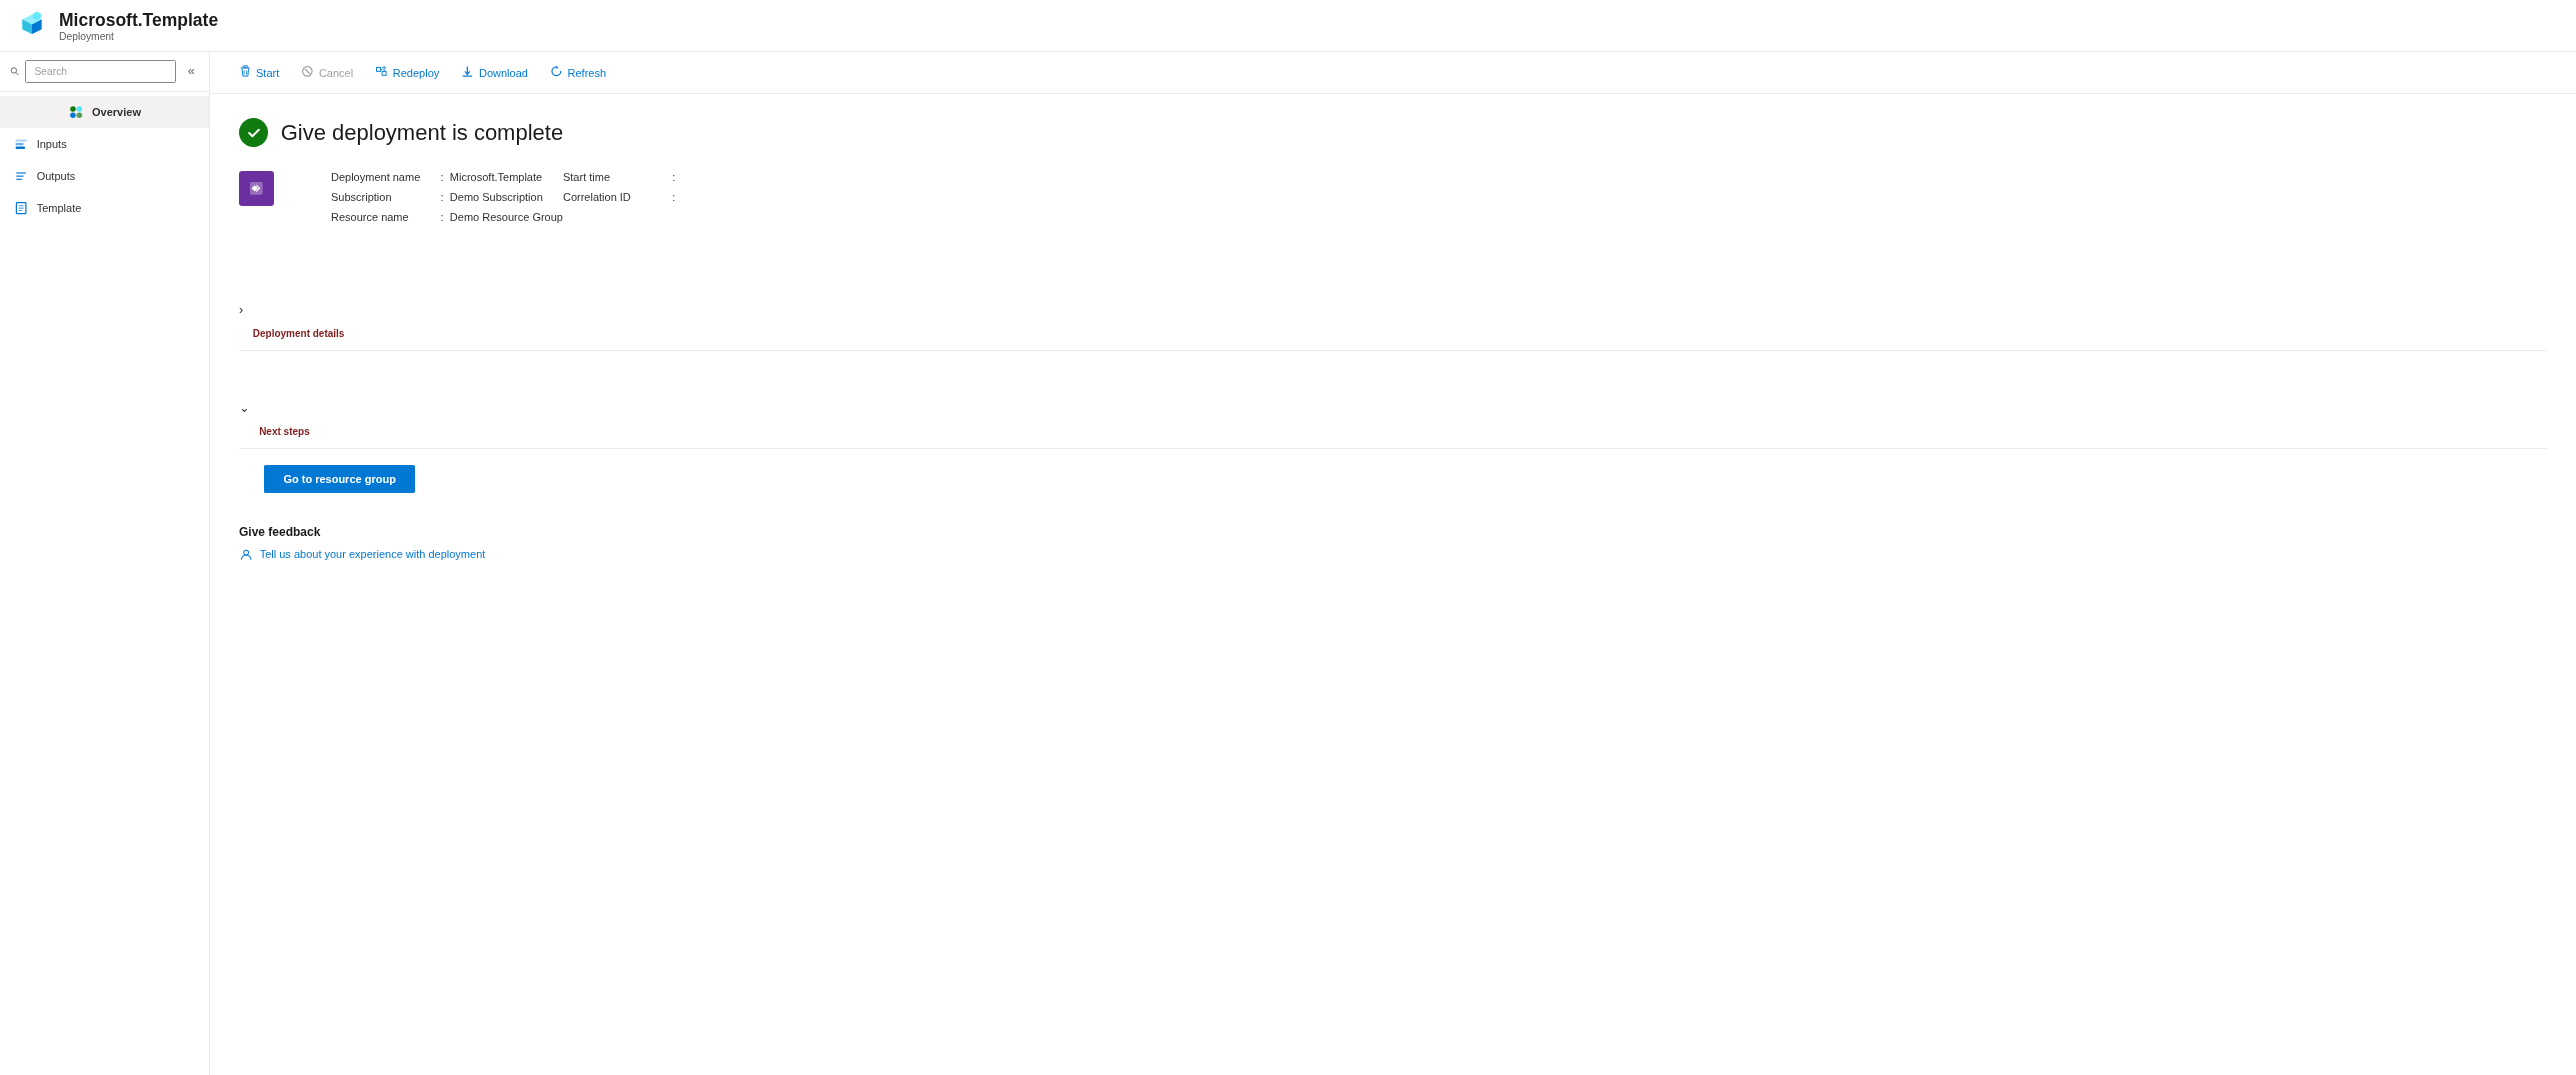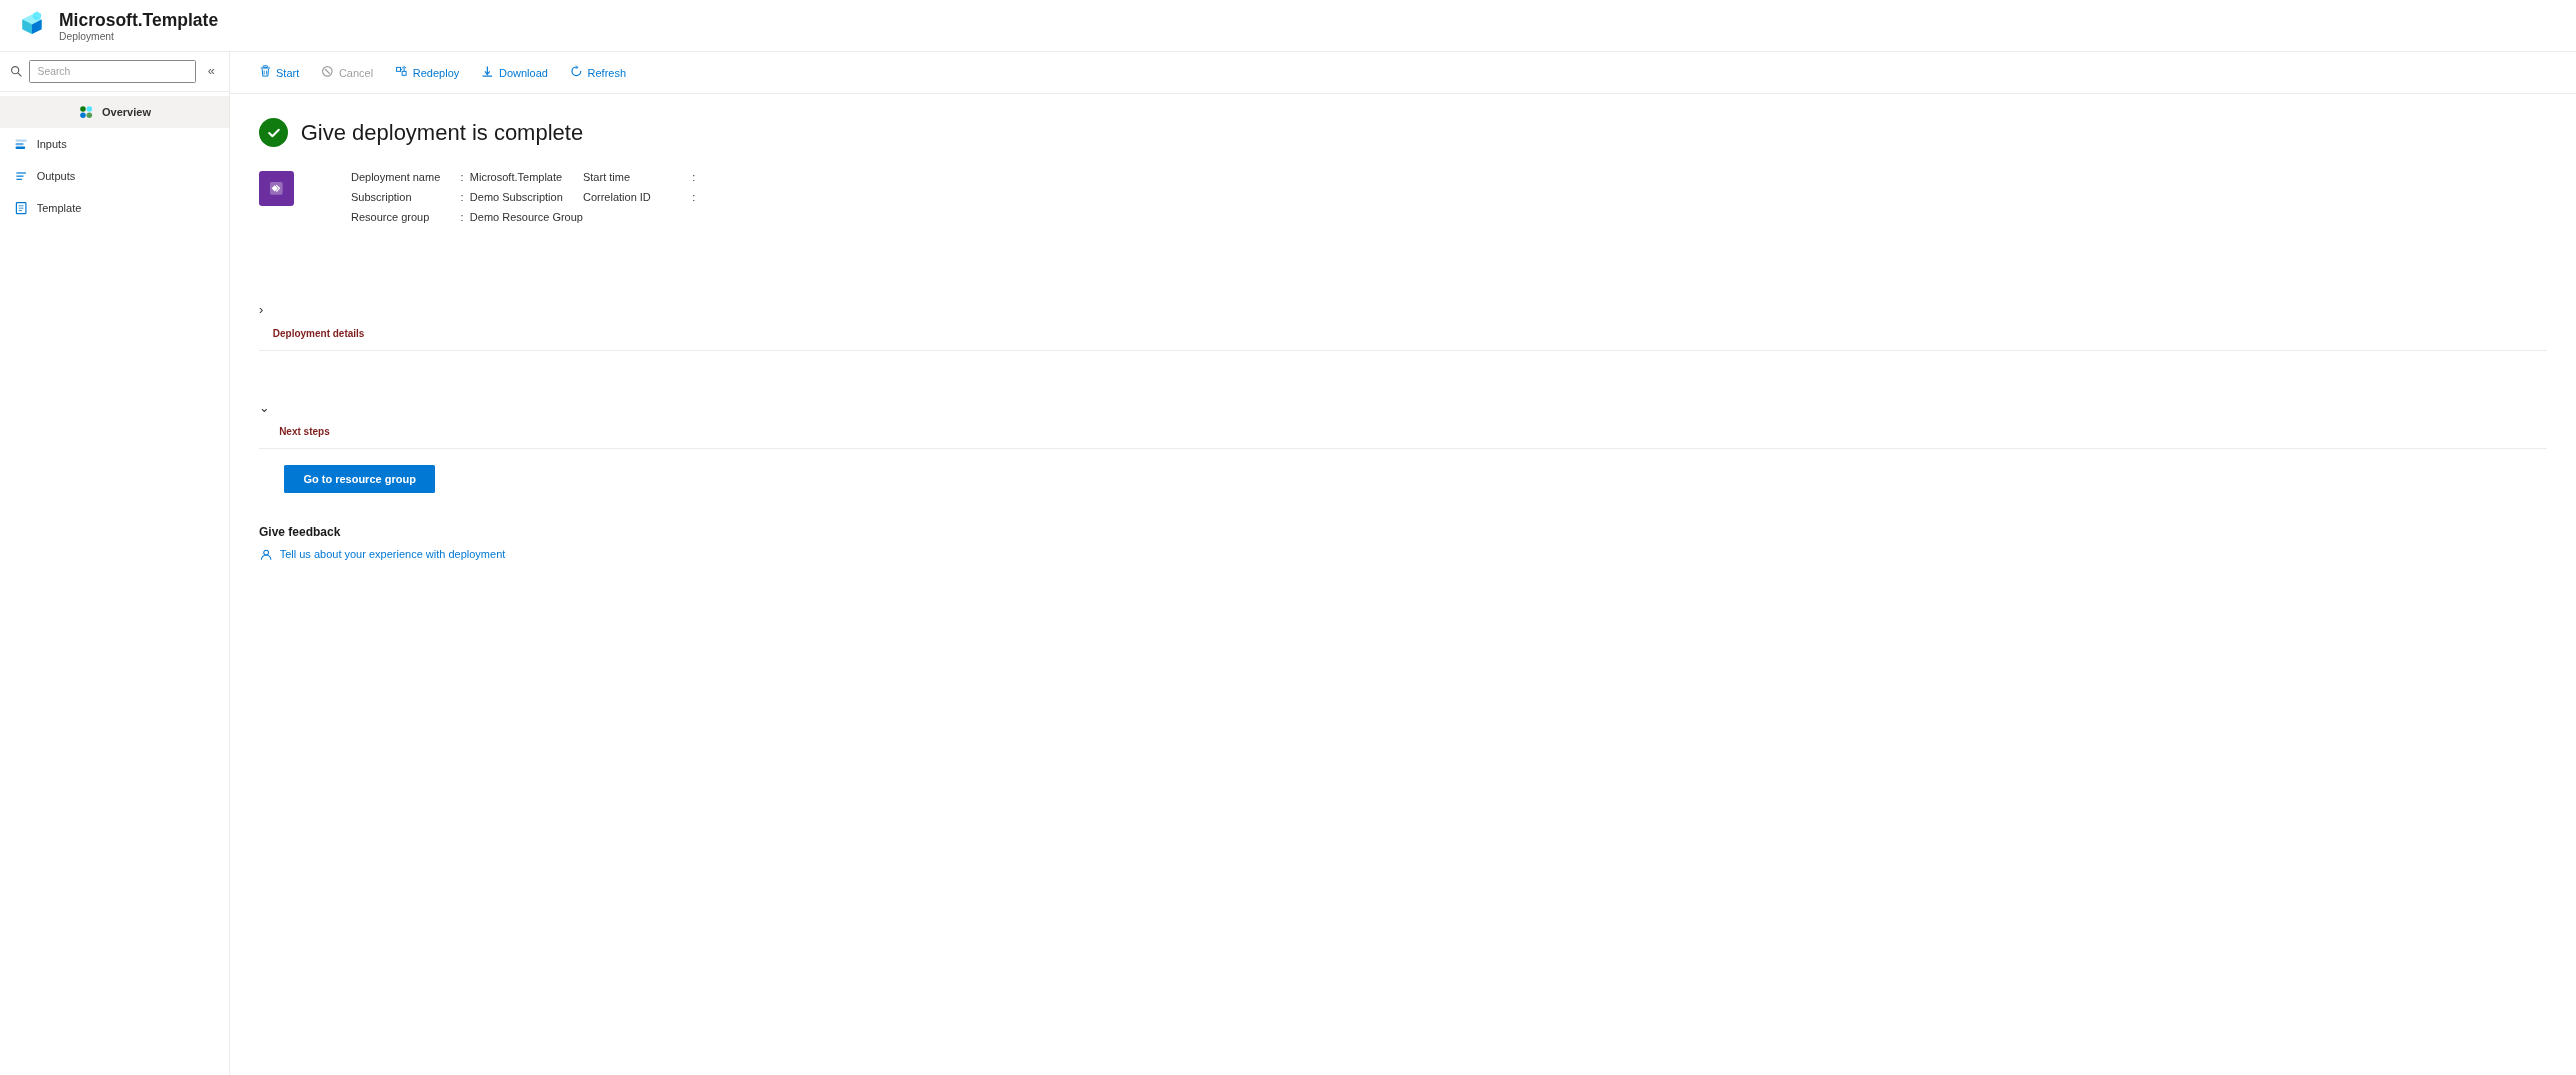--- a/index.html
+++ b/index.html
@@ -10,21 +10,21 @@
     
     .header { display: flex; align-items: center; padding: 9.5px 16px; border-bottom: 0.8px solid #edebe9; gap: 11px; }
     .header-title-group { display: flex; flex-direction: column; }
     .header-title { font-size: 17.5px; font-weight: 600; color: #1b1b1b; line-height: 1.2; }
     .header-subtitle { font-size: 10.3px; color: #605e5c; }
 
     
     .main-layout { display: flex; flex: 1; overflow: hidden; }
 
     
-    .sidebar { width: 230px; border-right: 0.8px solid #edebe9; display: flex; flex-direction: column; flex-shrink: 0; }
+    .sidebar { width: 210px; border-right: 0.8px solid #edebe9; display: flex; flex-direction: column; flex-shrink: 0; }
 
     .search-bar { display: flex; align-items: center; padding: 8px 9.5px; gap: 6.4px; border-bottom: 0.8px solid #edebe9; }
     .search-bar input { border: 0.8px solid #8a8886; border-radius: 1.6px; padding: 4.8px 8px; font-size: 10.3px; flex: 1; outline: none; color: #323130; }
     .search-bar input::placeholder { color: #a19f9d; }
     .collapse-btn { background: none; border: none; cursor: pointer; color: #605e5c; font-size: 12.7px; padding: 3.2px 4.8px; }
 
     .nav-list { list-style: none; padding: 4.8px 0; }
     .nav-item { display: flex; align-items: center; gap: 8px; padding: 8px 12.7px; cursor: pointer; font-size: 11px; color: #323130; }
     .nav-item.active { background: #f3f2f1; font-weight: 600; justify-content: center; }
     .nav-icon { width: 16px; height: 16px; display: flex; align-items: center; justify-content: center; flex-shrink: 0; }
@@ -236,21 +236,21 @@
                 <span class="info-label">Deployment name</span>
                 <span class="info-sep">:</span>
                 <span class="info-value">Microsoft.Template</span>
               </div>
               <div class="info-row">
                 <span class="info-label">Subscription</span>
                 <span class="info-sep">:</span>
                 <span class="info-value">Demo Subscription</span>
               </div>
               <div class="info-row">
-                <span class="info-label">Resource group</span>
+                <span class="info-label">Resource name</span>
                 <span class="info-sep">:</span>
                 <span class="info-value">Demo Resource Group</span>
               </div>
             </div>
             <div class="info-col">
               <div class="info-row">
                 <span class="info-label">Start time</span>
                 <span class="info-sep">:</span>
                 <span class="info-value"></span>
               </div>

